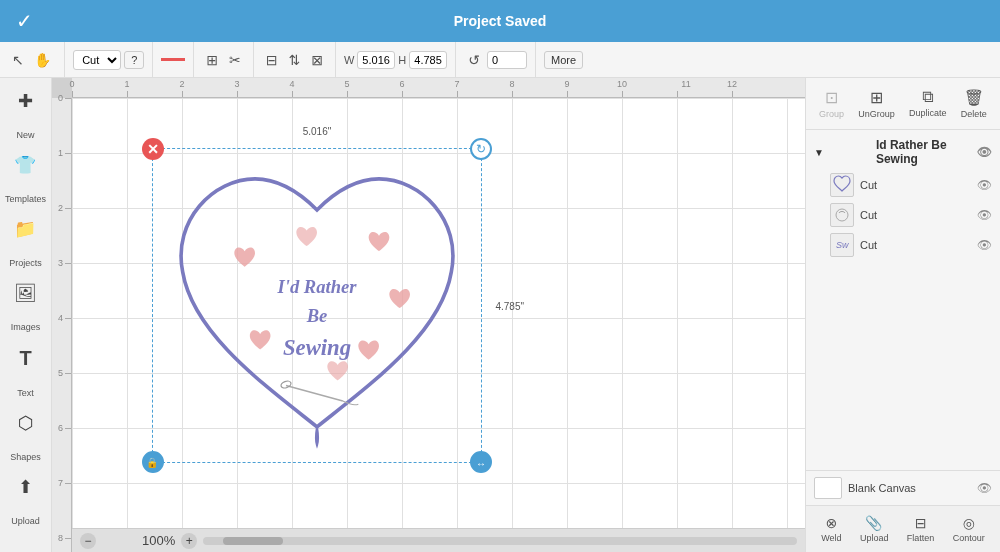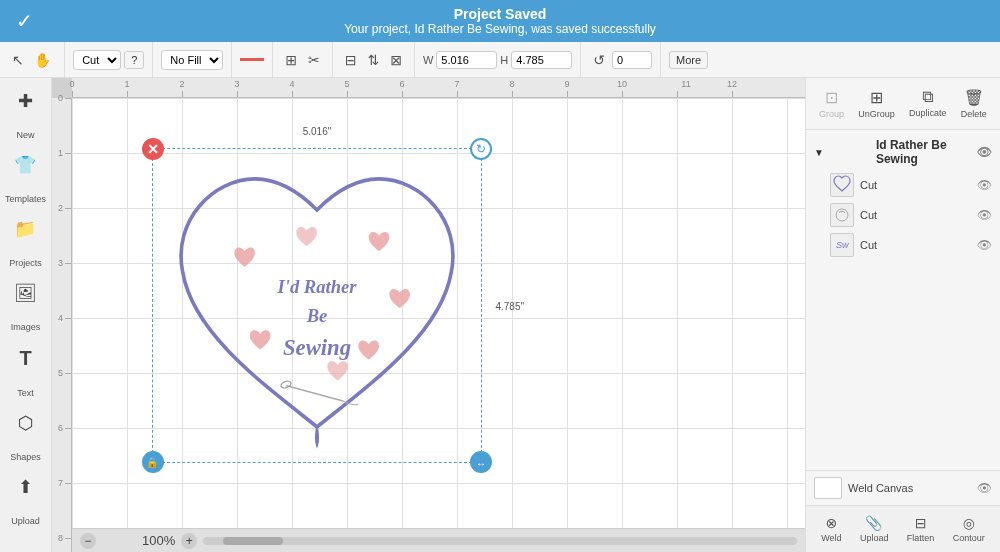--- a/index.html
+++ b/index.html
@@ -74,21 +74,21 @@
       font-size: 14px;
       border-radius: 3px;
     }
     .toolbar-label { font-size: 11px; color: #555; }
     .red-line { width: 24px; height: 3px; background: #e85555; display: inline-block; }
     .dim-input {
       border: 1px solid #ccc;
       border-radius: 3px;
       padding: 2px 4px;
       font-size: 11px;
-      width: 61px;
+      width: 38px;
       background: white;
     }
 
     
     #main-layout {
       display: flex;
       height: calc(552px - 42px - 36px);
     }
 
     
@@ -449,38 +449,32 @@
       color: #888;
       transform: translateY(-50%);
     }
   </style>
 </head>
 <body>
 
 <div id="notification-bar">
   <span id="check-icon">✓</span>
   <div class="title">Project Saved</div>
-  <div class="subtitle">Your project, Id Rather Be Sewing, was saved successfully</div>
 </div>
 
 <div id="toolbar">
   <div class="toolbar-group">
     <button class="toolbar-icon-btn" title="Select">↖</button>
     <button class="toolbar-icon-btn" title="Pan">✋</button>
   </div>
   <div class="toolbar-group">
     <select class="toolbar-select">
       <option>Cut</option>
     </select>
     <button class="toolbar-btn">?</button>
-  </div>
-  <div class="toolbar-group">
-    <select class="toolbar-select">
-      <option>No Fill</option>
-    </select>
   </div>
   <div class="toolbar-group">
     <span class="red-line"></span>
   </div>
   <div class="toolbar-group">
     <button class="toolbar-icon-btn">⊞</button>
     <button class="toolbar-icon-btn">✂</button>
   </div>
   <div class="toolbar-group">
     <button class="toolbar-icon-btn">⊟</button>
@@ -696,21 +690,21 @@
             <text x="4" y="13" font-size="9" font-style="italic" fill="#7a7abf">Sw</text>
           </svg>
         </div>
         <span class="layer-item-label">Cut</span>
         <span class="layer-eye">👁</span>
       </div>
     </div>
 
     <div id="canvas-info">
       <div class="canvas-swatch"></div>
-      <span class="canvas-label">Weld Canvas</span>
+      <span class="canvas-label">Blank Canvas</span>
       <span class="canvas-eye">👁</span>
     </div>
 
     <div id="bottom-actions">
       <button class="bottom-btn">
         <span class="icon">⊗</span>
         <span>Weld</span>
       </button>
       <button class="bottom-btn">
         <span class="icon">📎</span>

